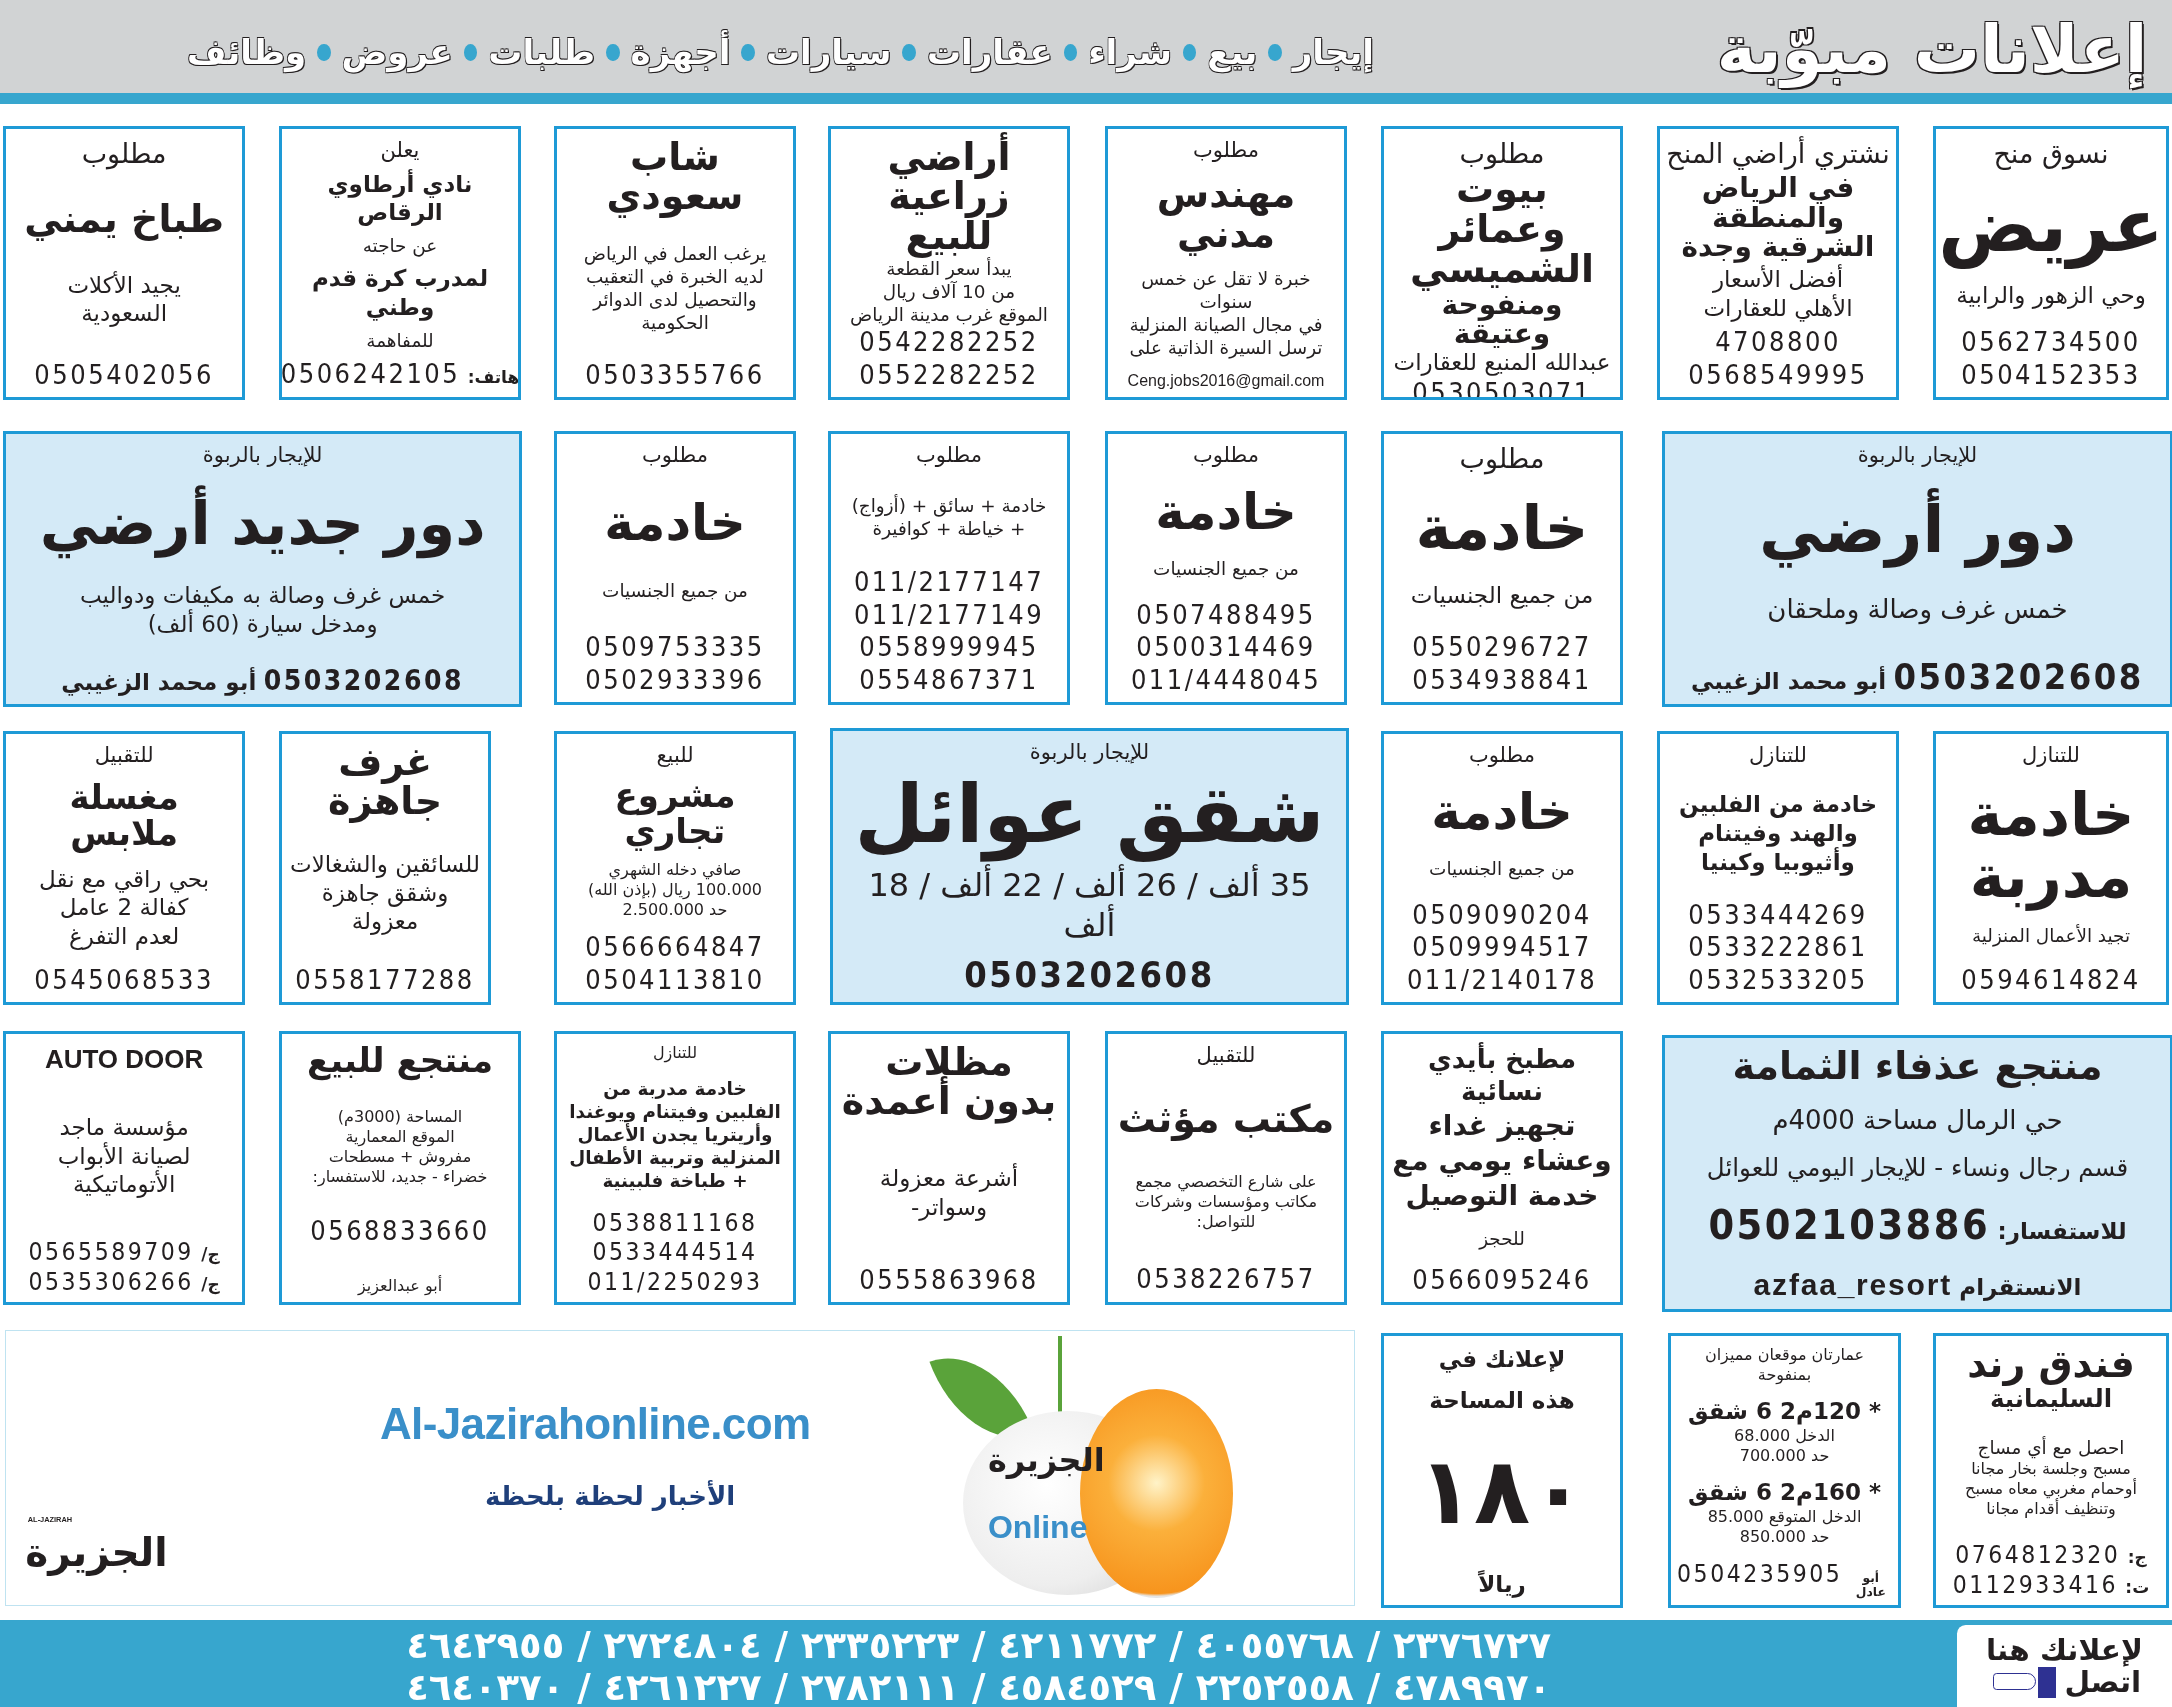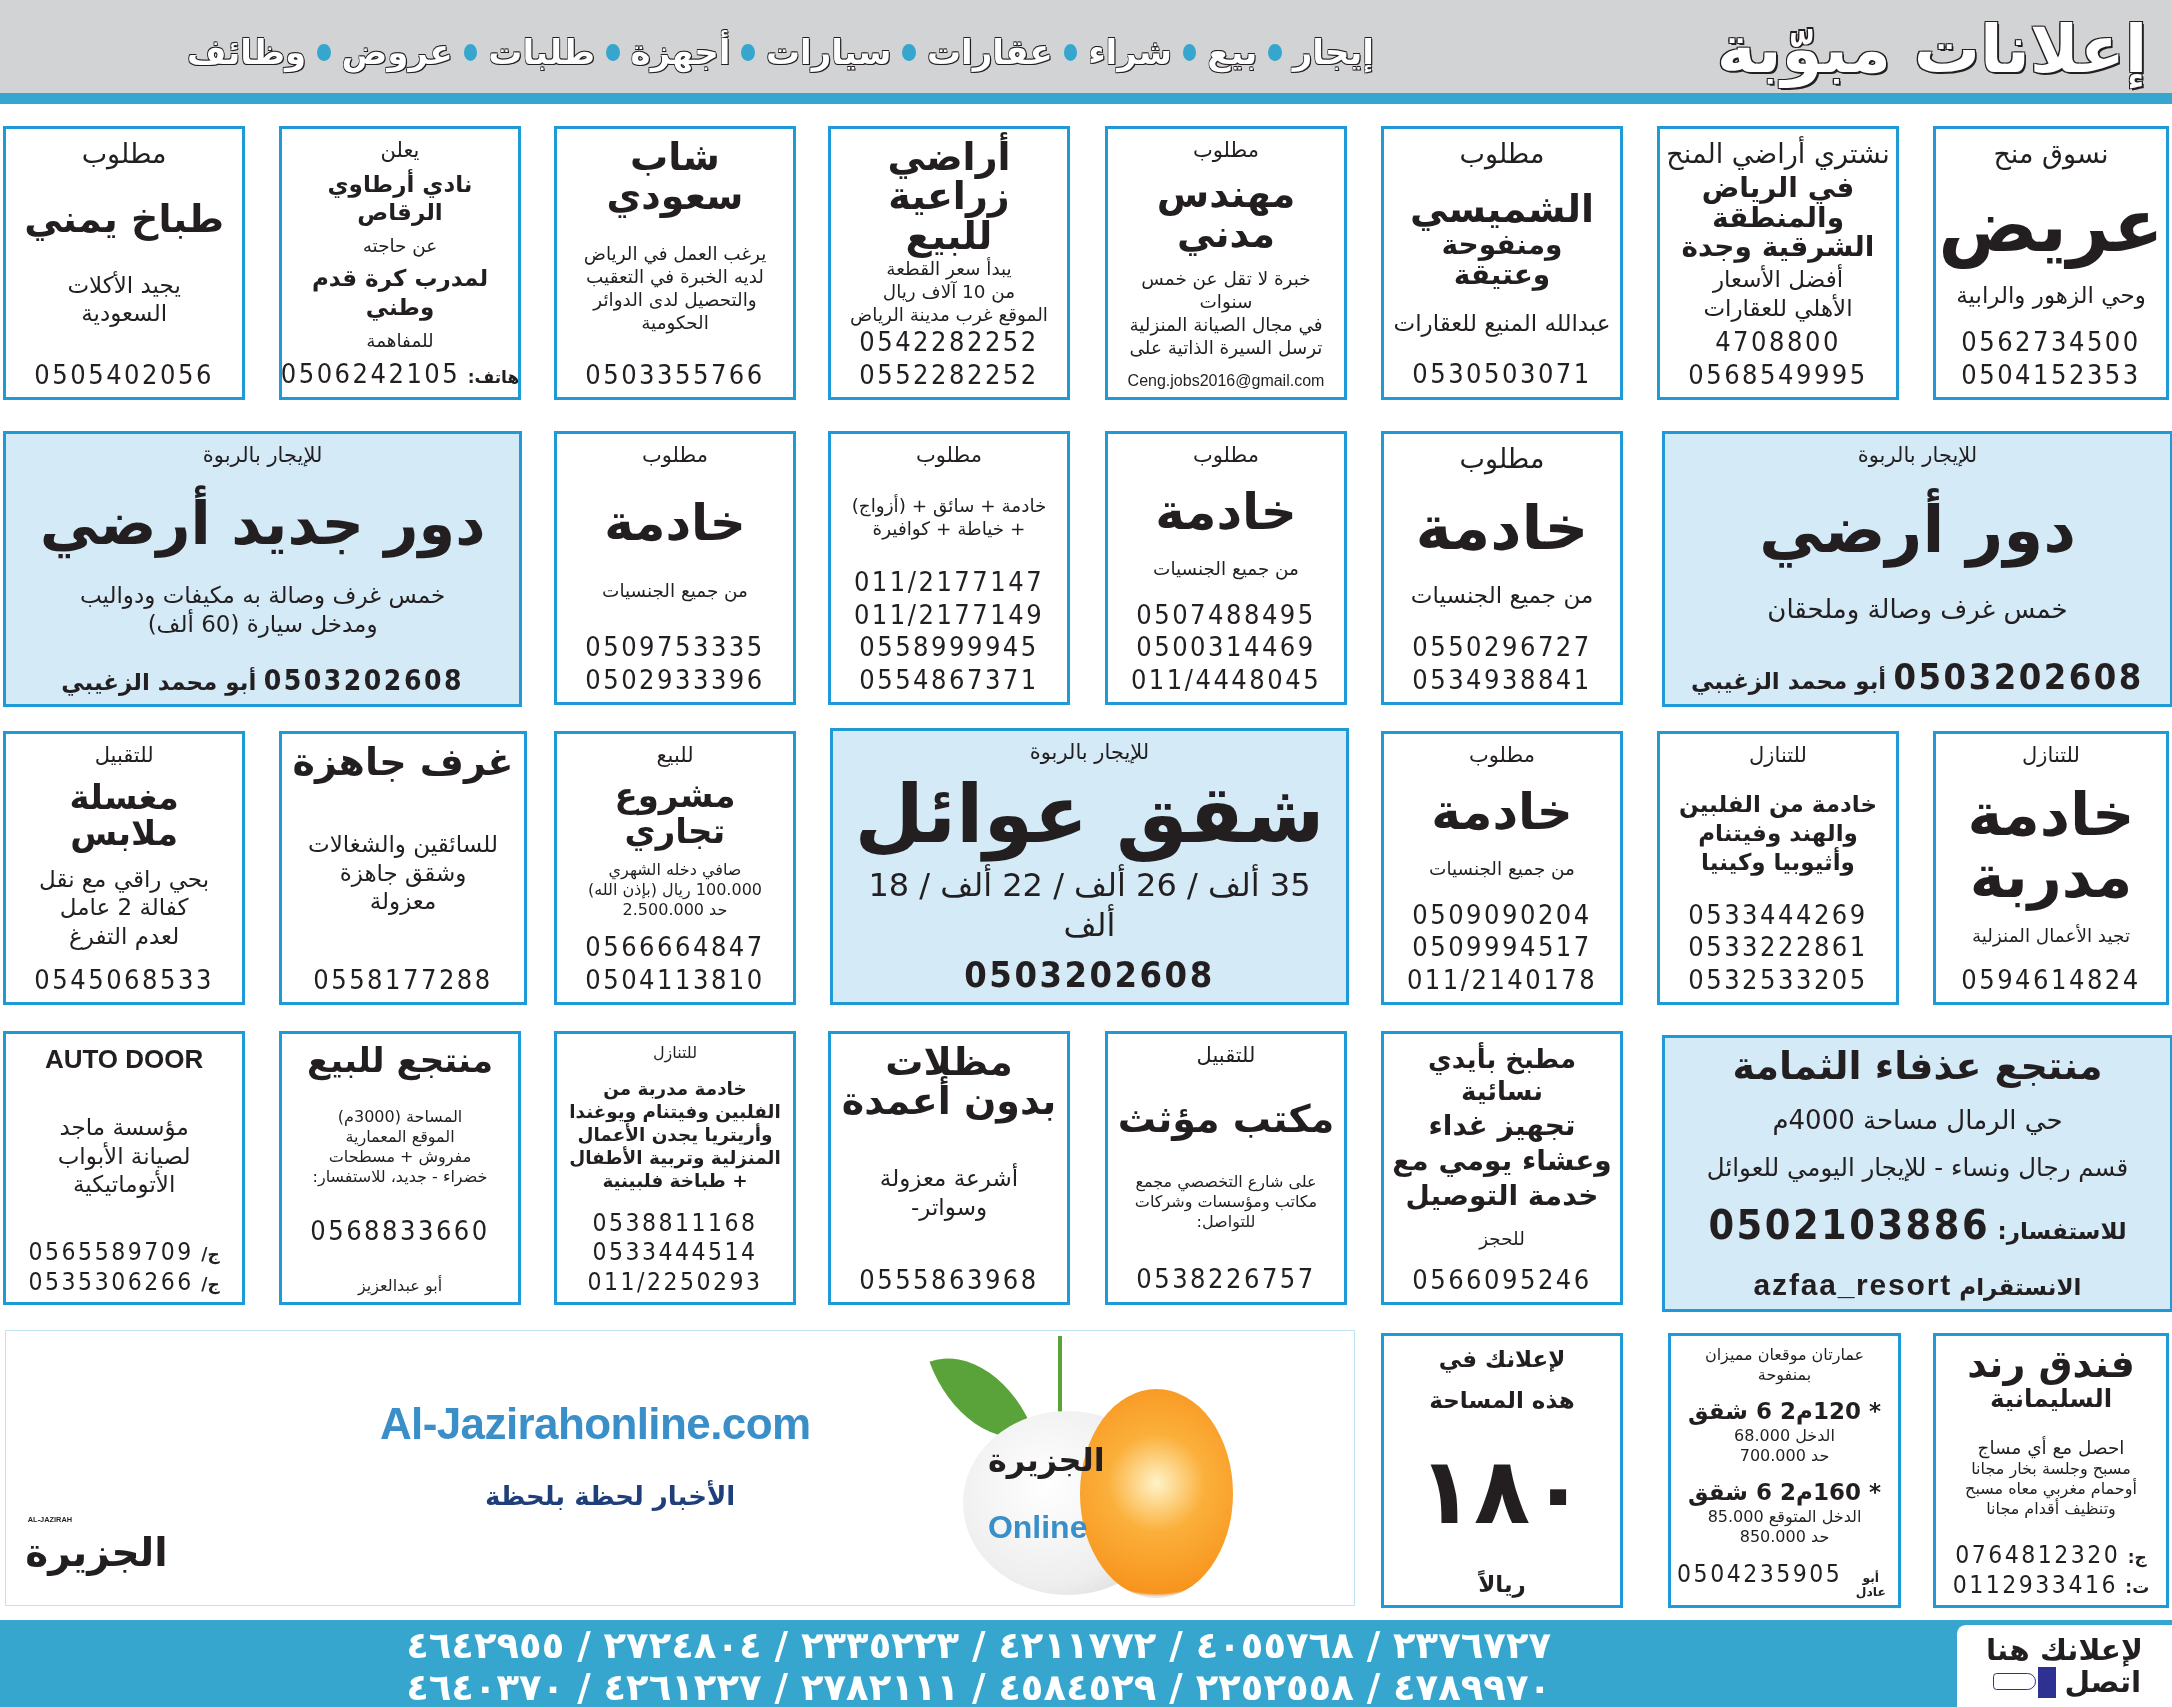--- a/index.html
+++ b/index.html
@@ -116,20 +116,21 @@
   </div>
   <div>
     <div class="phone">4708800</div>
     <div class="phone">0568549995</div>
   </div>
 </div>
 
 <div class="ad" style="left:1381px; top:126px; width:242px; height:274px;">
   <div class="kicker big">مطلوب</div>
   <div>
+    <div class="headline md">بيوت وعمائر</div>
     <div class="headline md">الشميسي</div>
     <div class="headline sm">ومنفوحة وعتيقة</div>
   </div>
   <div class="line">عبدالله المنيع للعقارات</div>
   <div class="phone">0530503071</div>
 </div>
 
 <div class="ad" style="left:1105px; top:126px; width:242px; height:274px;">
   <div class="kicker">مطلوب</div>
   <div class="headline md">مهندس مدني</div>
@@ -307,21 +308,21 @@
     <div class="line xs">صافي دخله الشهري</div>
     <div class="line xs">100.000 ريال (بإذن الله)</div>
     <div class="line xs">حد 2.500.000</div>
   </div>
   <div>
     <div class="phone">0566664847</div>
     <div class="phone">0504113810</div>
   </div>
 </div>
 
-<div class="ad" style="left:279px; top:731px; width:248px; height:274px;">
+<div class="ad" style="left:279px; top:731px; width:212px; height:274px;">
   <div class="headline md">غرف جاهزة</div>
   <div>
     <div class="line">للسائقين والشغالات</div>
     <div class="line">وشقق جاهزة</div>
     <div class="line">معزولة</div>
   </div>
   <div class="phone">0558177288</div>
 </div>
 
 <div class="ad" style="left:3.1px; top:731px; width:242px; height:274px;">

